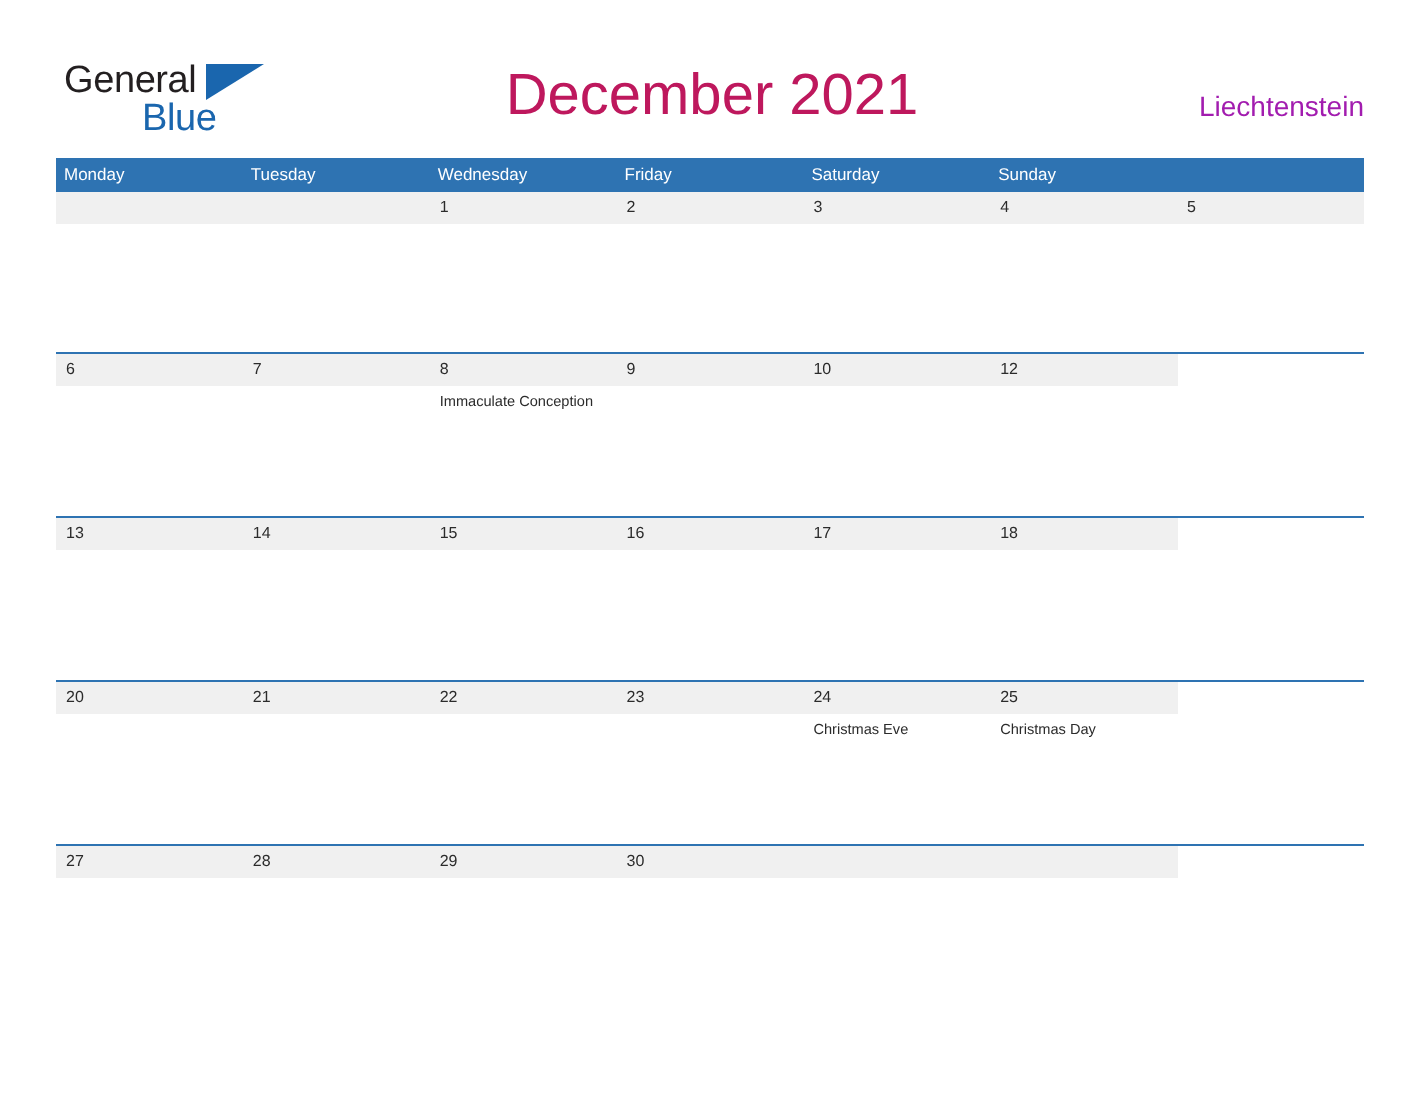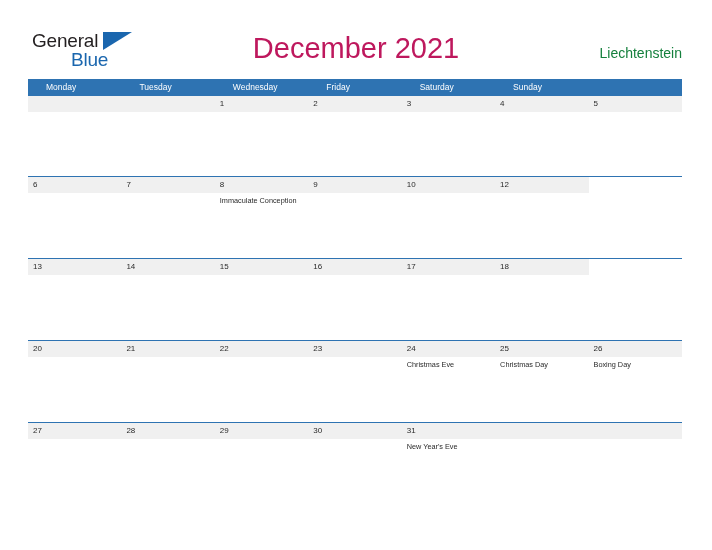--- a/index.html
+++ b/index.html
@@ -75,21 +75,21 @@
     font-weight: normal;
     letter-spacing: 0px;
   }
 
   #country-label {
     position: absolute;
     right: 30px;
     top: 45px;
     font-size: 14px;
     line-height: 17px;
-    color: #15803d;
+    color: #a21caf;
     text-align: right;
   }
 
   
   #calendar {
     position: absolute;
     left: 28px;
     top: 79px;
     width: 654px;
   }
@@ -99,21 +99,21 @@
     width: 654px;
     height: 17px;
     background: #2e73b2;
   }
   .weekday-cell {
     width: 93.43px;
     height: 17px;
     line-height: 17px;
     color: #ffffff;
     font-size: 8.5px;
-    padding-left: 18px;
+    padding-left: 4px;
     box-sizing: border-box;
     overflow: hidden;
     white-space: nowrap;
   }
 
   .week-row {
     display: flex;
     width: 654px;
     border-top: 1px solid #2e73b2;
     box-sizing: border-box;
@@ -295,49 +295,37 @@
           <div class="day-body">
             <div class="holiday-text">Christmas Eve</div>
           </div>
         </div>
         <div class="day-cell">
           <div class="day-number-band">25</div>
           <div class="day-body">
             <div class="holiday-text">Christmas Day</div>
           </div>
         </div>
-        <div class="day-cell">
-          <div class="day-number-band">26</div>
-          <div class="day-body">
-            <div class="holiday-text">Boxing Day</div>
-          </div>
-        </div>
       </div>
       <div class="week-row h-43">
         <div class="day-cell">
           <div class="day-number-band">27</div>
           <div class="day-body"></div>
         </div>
         <div class="day-cell">
           <div class="day-number-band">28</div>
           <div class="day-body"></div>
         </div>
         <div class="day-cell">
           <div class="day-number-band">29</div>
           <div class="day-body"></div>
         </div>
         <div class="day-cell">
           <div class="day-number-band">30</div>
           <div class="day-body"></div>
-        </div>
-        <div class="day-cell">
-          <div class="day-number-band">31</div>
-          <div class="day-body">
-            <div class="holiday-text">New Year's Eve</div>
-          </div>
         </div>
         <div class="day-cell empty">
           <div class="day-number-band"></div>
           <div class="day-body"></div>
         </div>
         <div class="day-cell empty">
           <div class="day-number-band"></div>
           <div class="day-body"></div>
         </div>
       </div>

